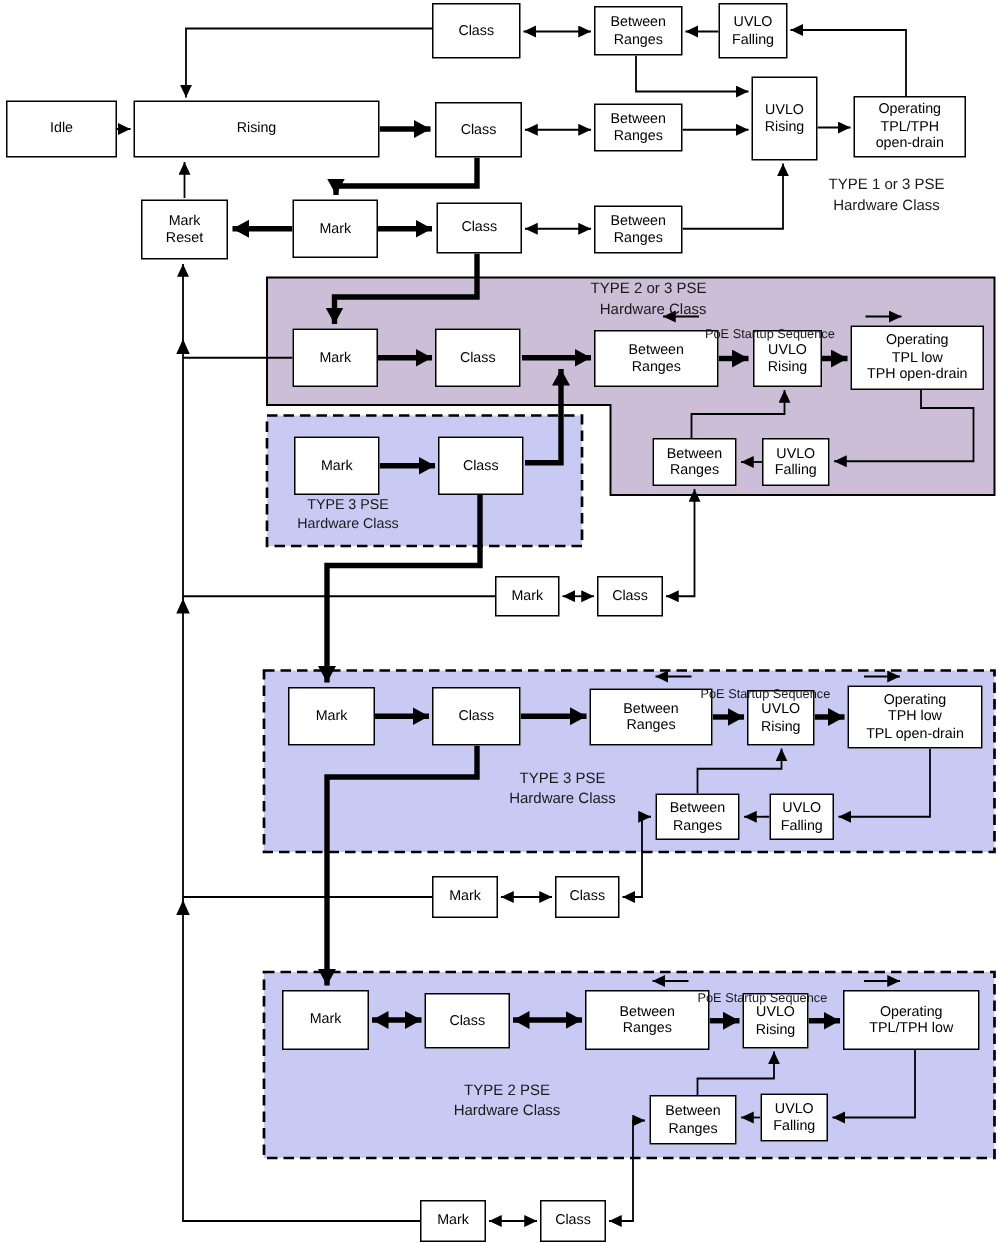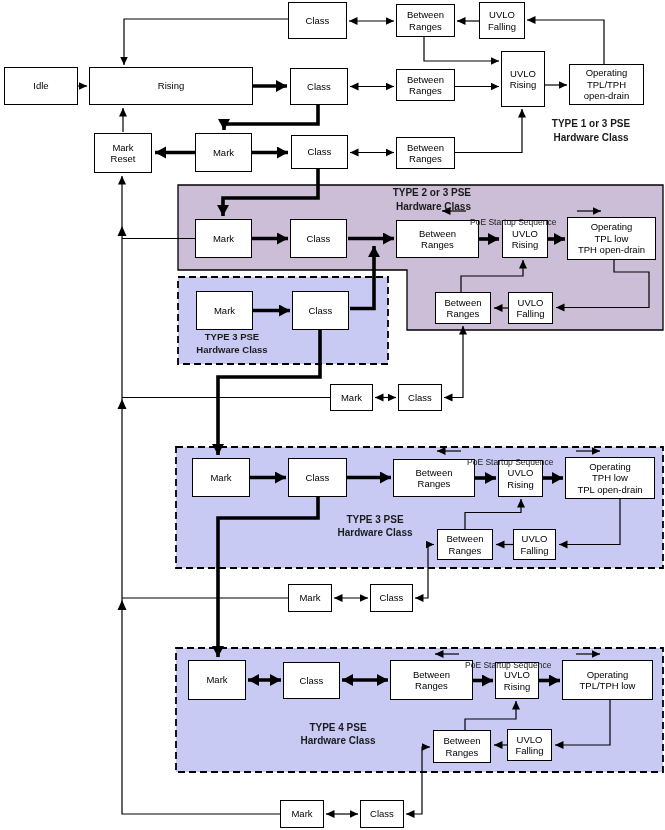--- a/index.html
+++ b/index.html
@@ -2,21 +2,21 @@
 <html><head>
 <meta charset="utf-8">
 <style>
   html,body{margin:0;padding:0;background:#fff;}
   #stage{position:relative;width:665px;height:830px;background:#fff;overflow:hidden;
          font-family:"Liberation Sans",sans-serif;color:#000;}
   #wires{position:absolute;left:0;top:0;z-index:1;}
   .box{position:absolute;z-index:2;background:#fff;border:1.3px solid #000;box-sizing:border-box;
        display:flex;align-items:center;justify-content:center;text-align:center;
        font-size:9.5px;line-height:11.5px;white-space:pre-line;}
-  .rlabel{position:absolute;z-index:2;font-weight:bold;font-size:10px;line-height:14px;
+  .rlabel{position:absolute;z-index:2;font-weight:normal;font-size:10px;line-height:14px;
           color:#1a1a1a;text-align:center;white-space:pre-line;}
   .rlabel.leftal{text-align:right;}
   .startup{position:absolute;z-index:2;font-size:8.5px;color:#1a1a1a;white-space:nowrap;margin-top:12px;}
 </style>
 </head>
 <body>
 
 <div id="stage">
 
   <svg id="wires" width="665" height="830" viewBox="0 0 665 830">
@@ -182,20 +182,20 @@
   <div class="box" style="left:360px;top:800px;width:44px;height:28px">Class</div>
 
   <div class="rlabel" style="left:534px;top:117px;width:114px">TYPE 1 or 3 PSE
 Hardware Class</div>
   <div class="rlabel leftal" style="left:351px;top:186px;width:120px">TYPE 2 or 3 PSE
 Hardware Class</div>
   <div class="rlabel" style="left:186px;top:330px;width:92px;font-size:9.5px;line-height:13px">TYPE 3 PSE
 Hardware Class</div>
   <div class="rlabel" style="left:330px;top:513px;width:90px;line-height:13px">TYPE 3 PSE
 Hardware Class</div>
-  <div class="rlabel" style="left:293px;top:721px;width:90px;line-height:13px">TYPE 4 PSE
+  <div class="rlabel" style="left:293px;top:721px;width:90px;line-height:13px">TYPE 2 PSE
 Hardware Class</div>
 
   <div class="startup" style="left:470px;top:205px">PoE Startup Sequence</div>
   <div class="startup" style="left:467px;top:445px">PoE Startup Sequence</div>
   <div class="startup" style="left:465px;top:648px">PoE Startup Sequence</div>
 
 </div>
 
 </body></html>

